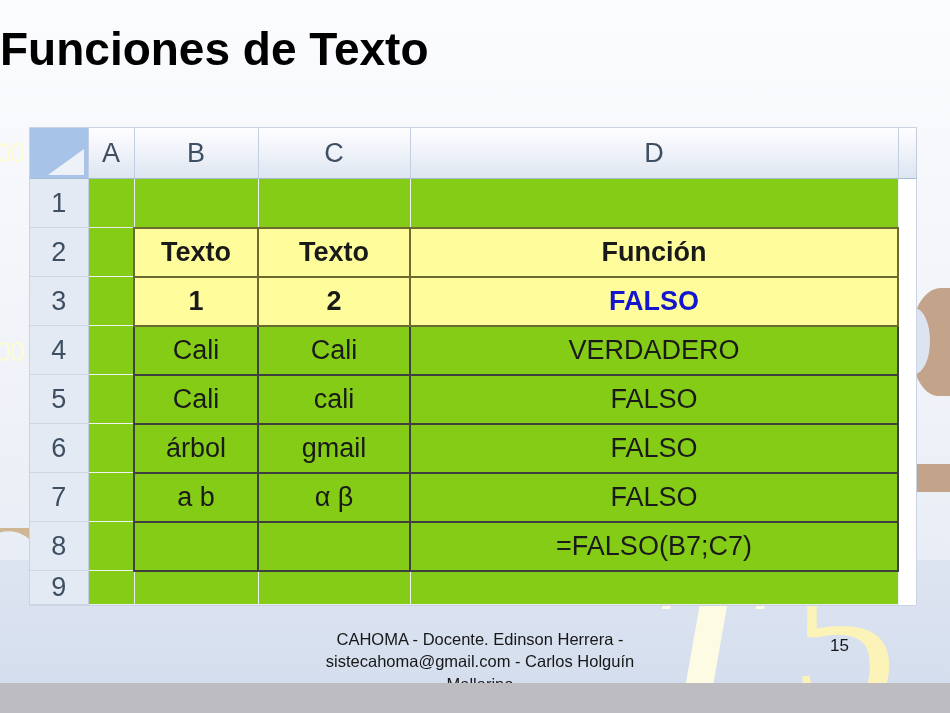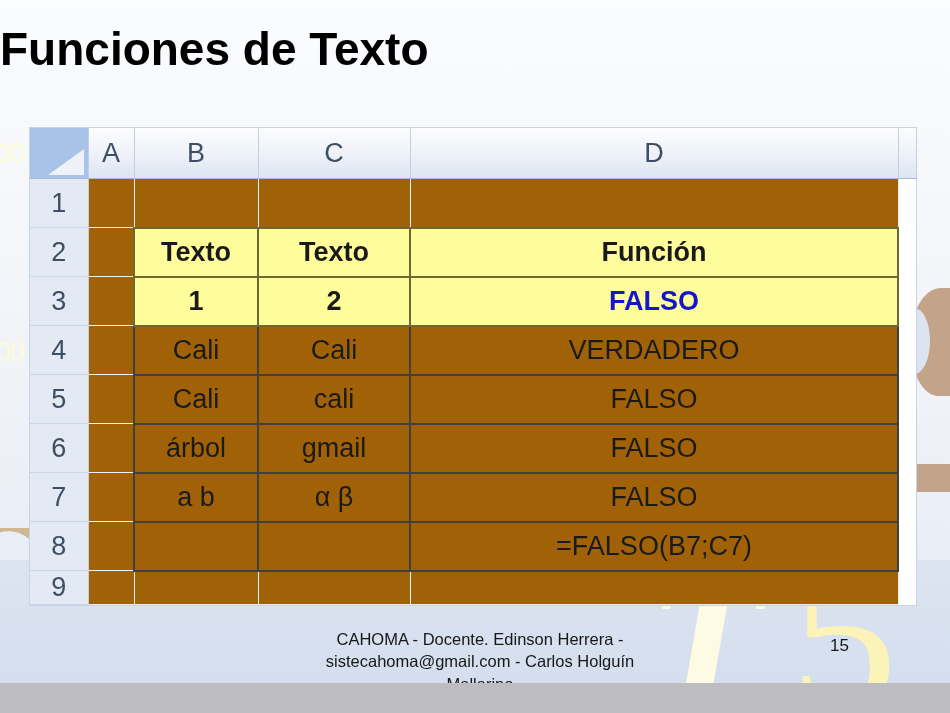--- a/index.html
+++ b/index.html
@@ -168,21 +168,21 @@
     border-bottom: 1px solid #ccd6e5;
     font-size: 27px;
     color: #3f4f63;
     text-align: center;
     vertical-align: middle;
     height: 46px;
   }
 
   
   td.cell {
-    background: #a16207;
+    background: #84cc16;
     height: 46px;
     text-align: center;
     vertical-align: middle;
     font-size: 27px;
     color: #1a1a1a;
     border-right: 1px solid #eef1f6;
     border-bottom: 1px solid #eef1f6;
     padding: 0 2px;
     overflow: hidden;
     white-space: nowrap;

